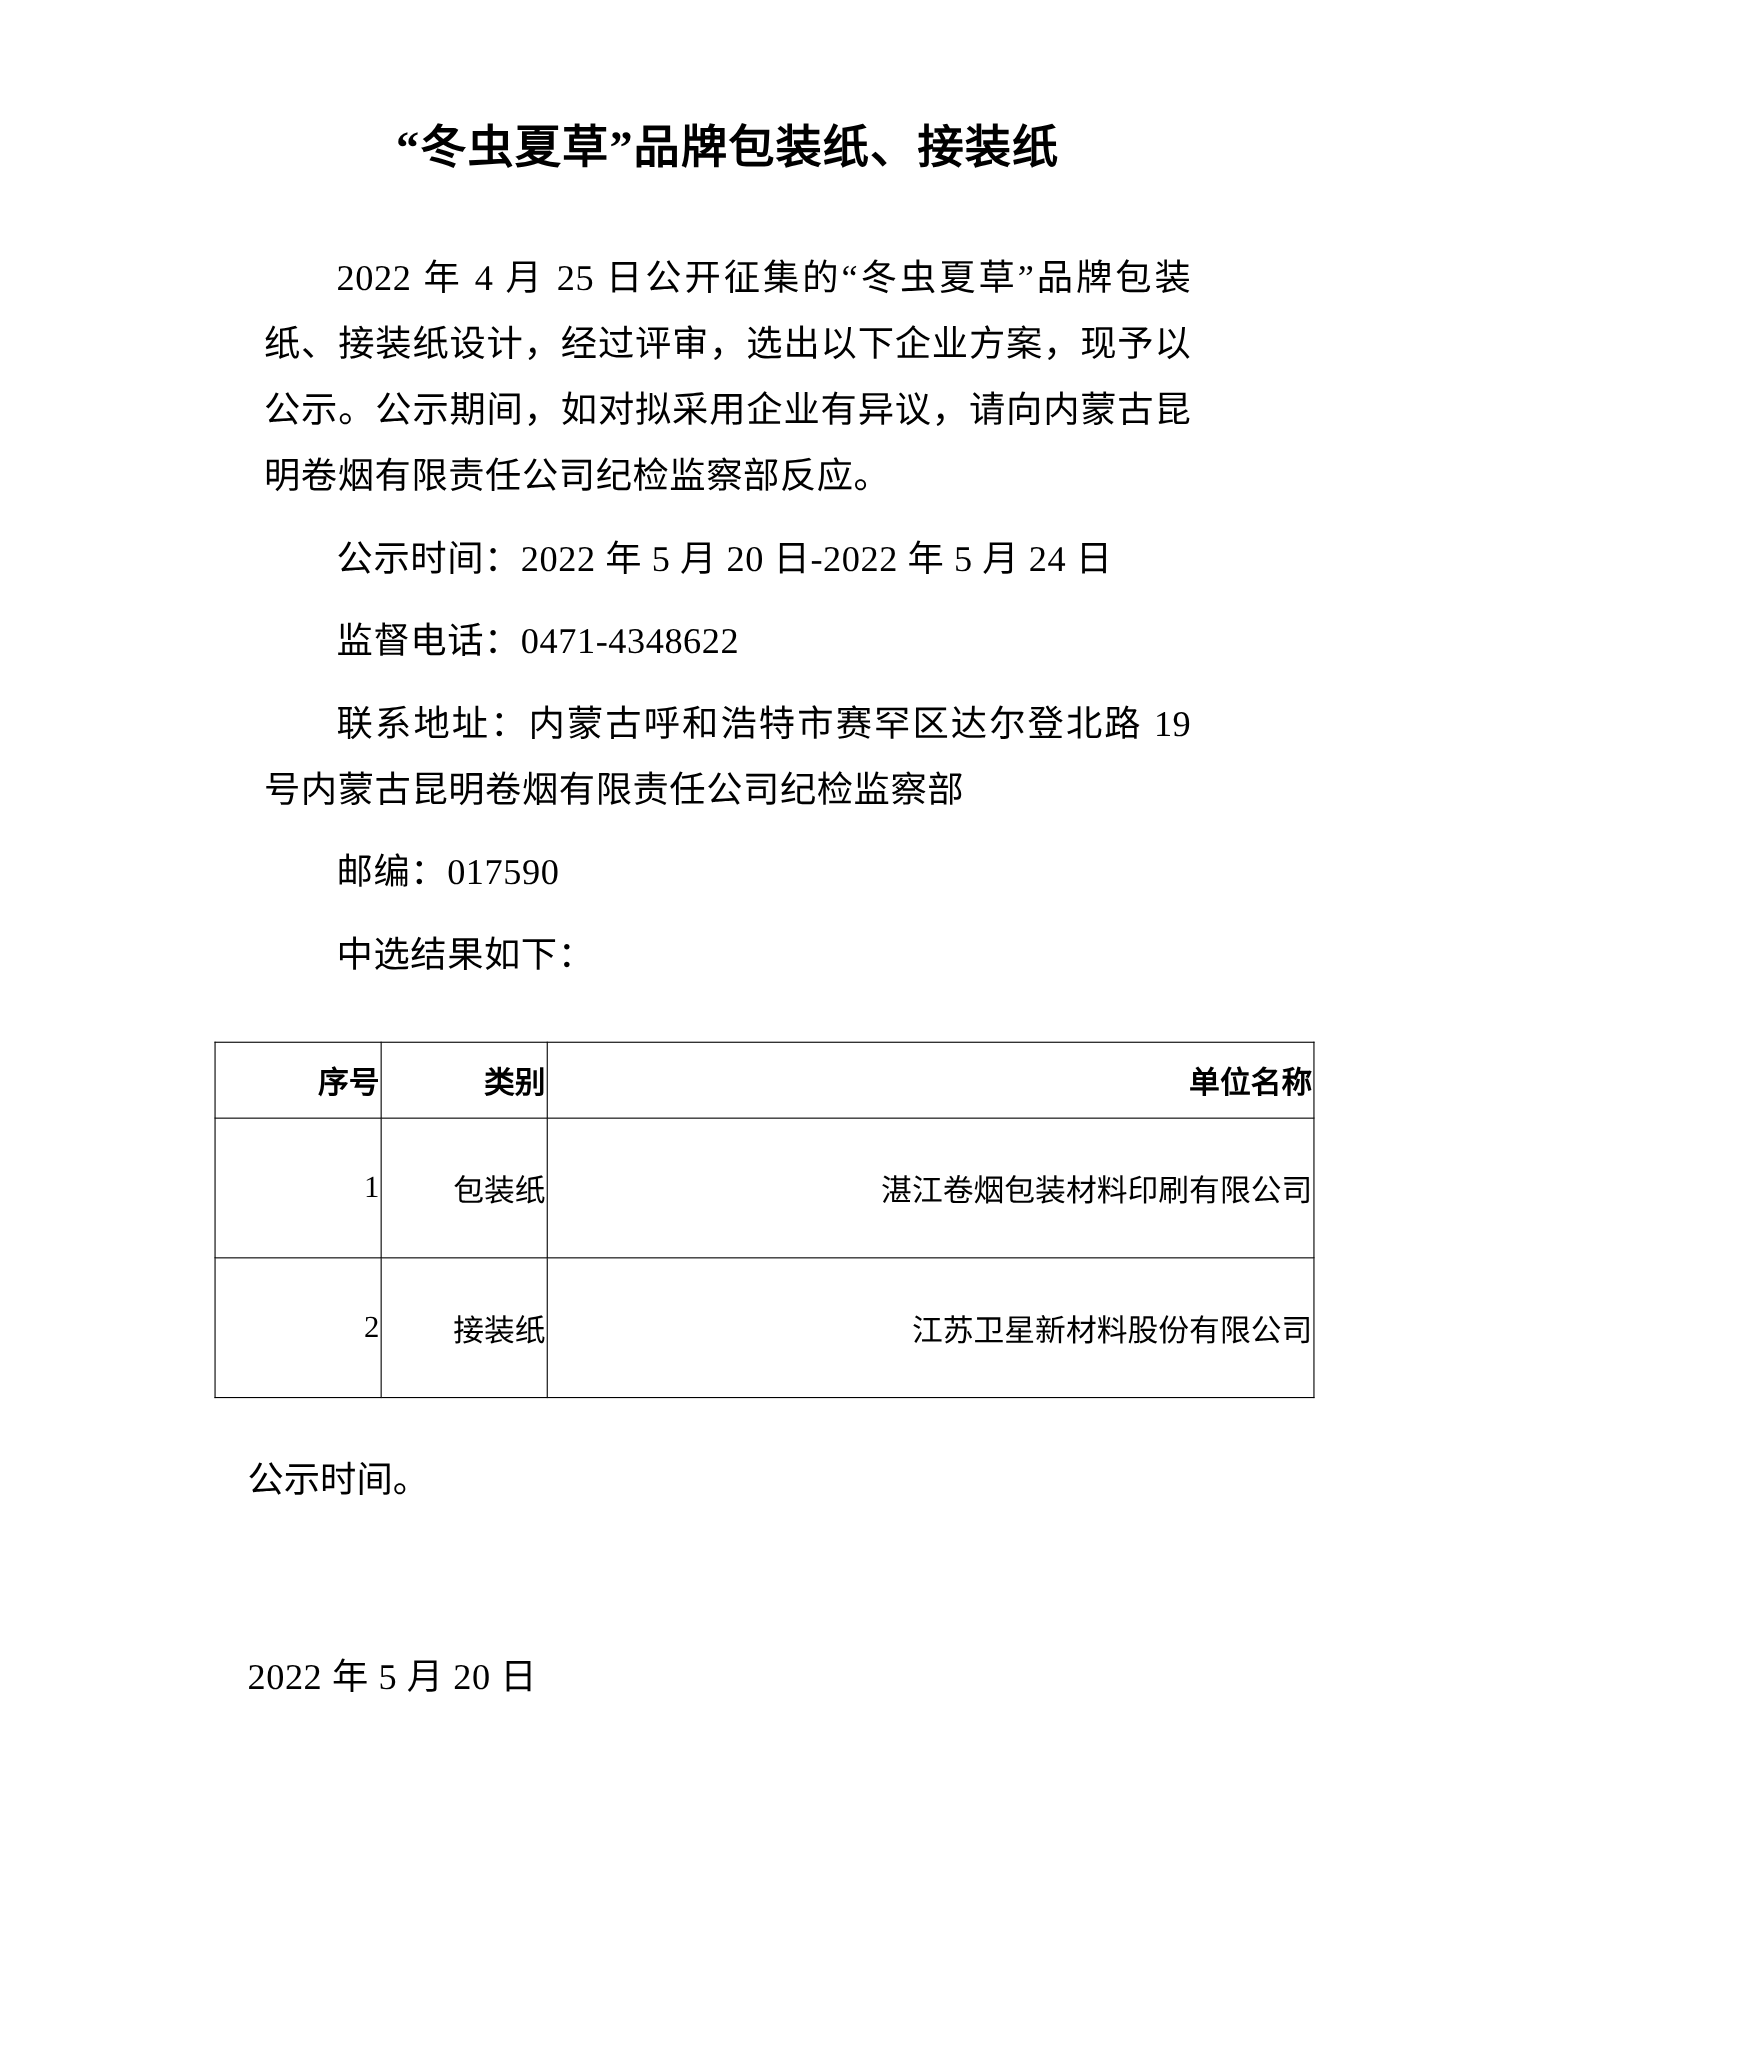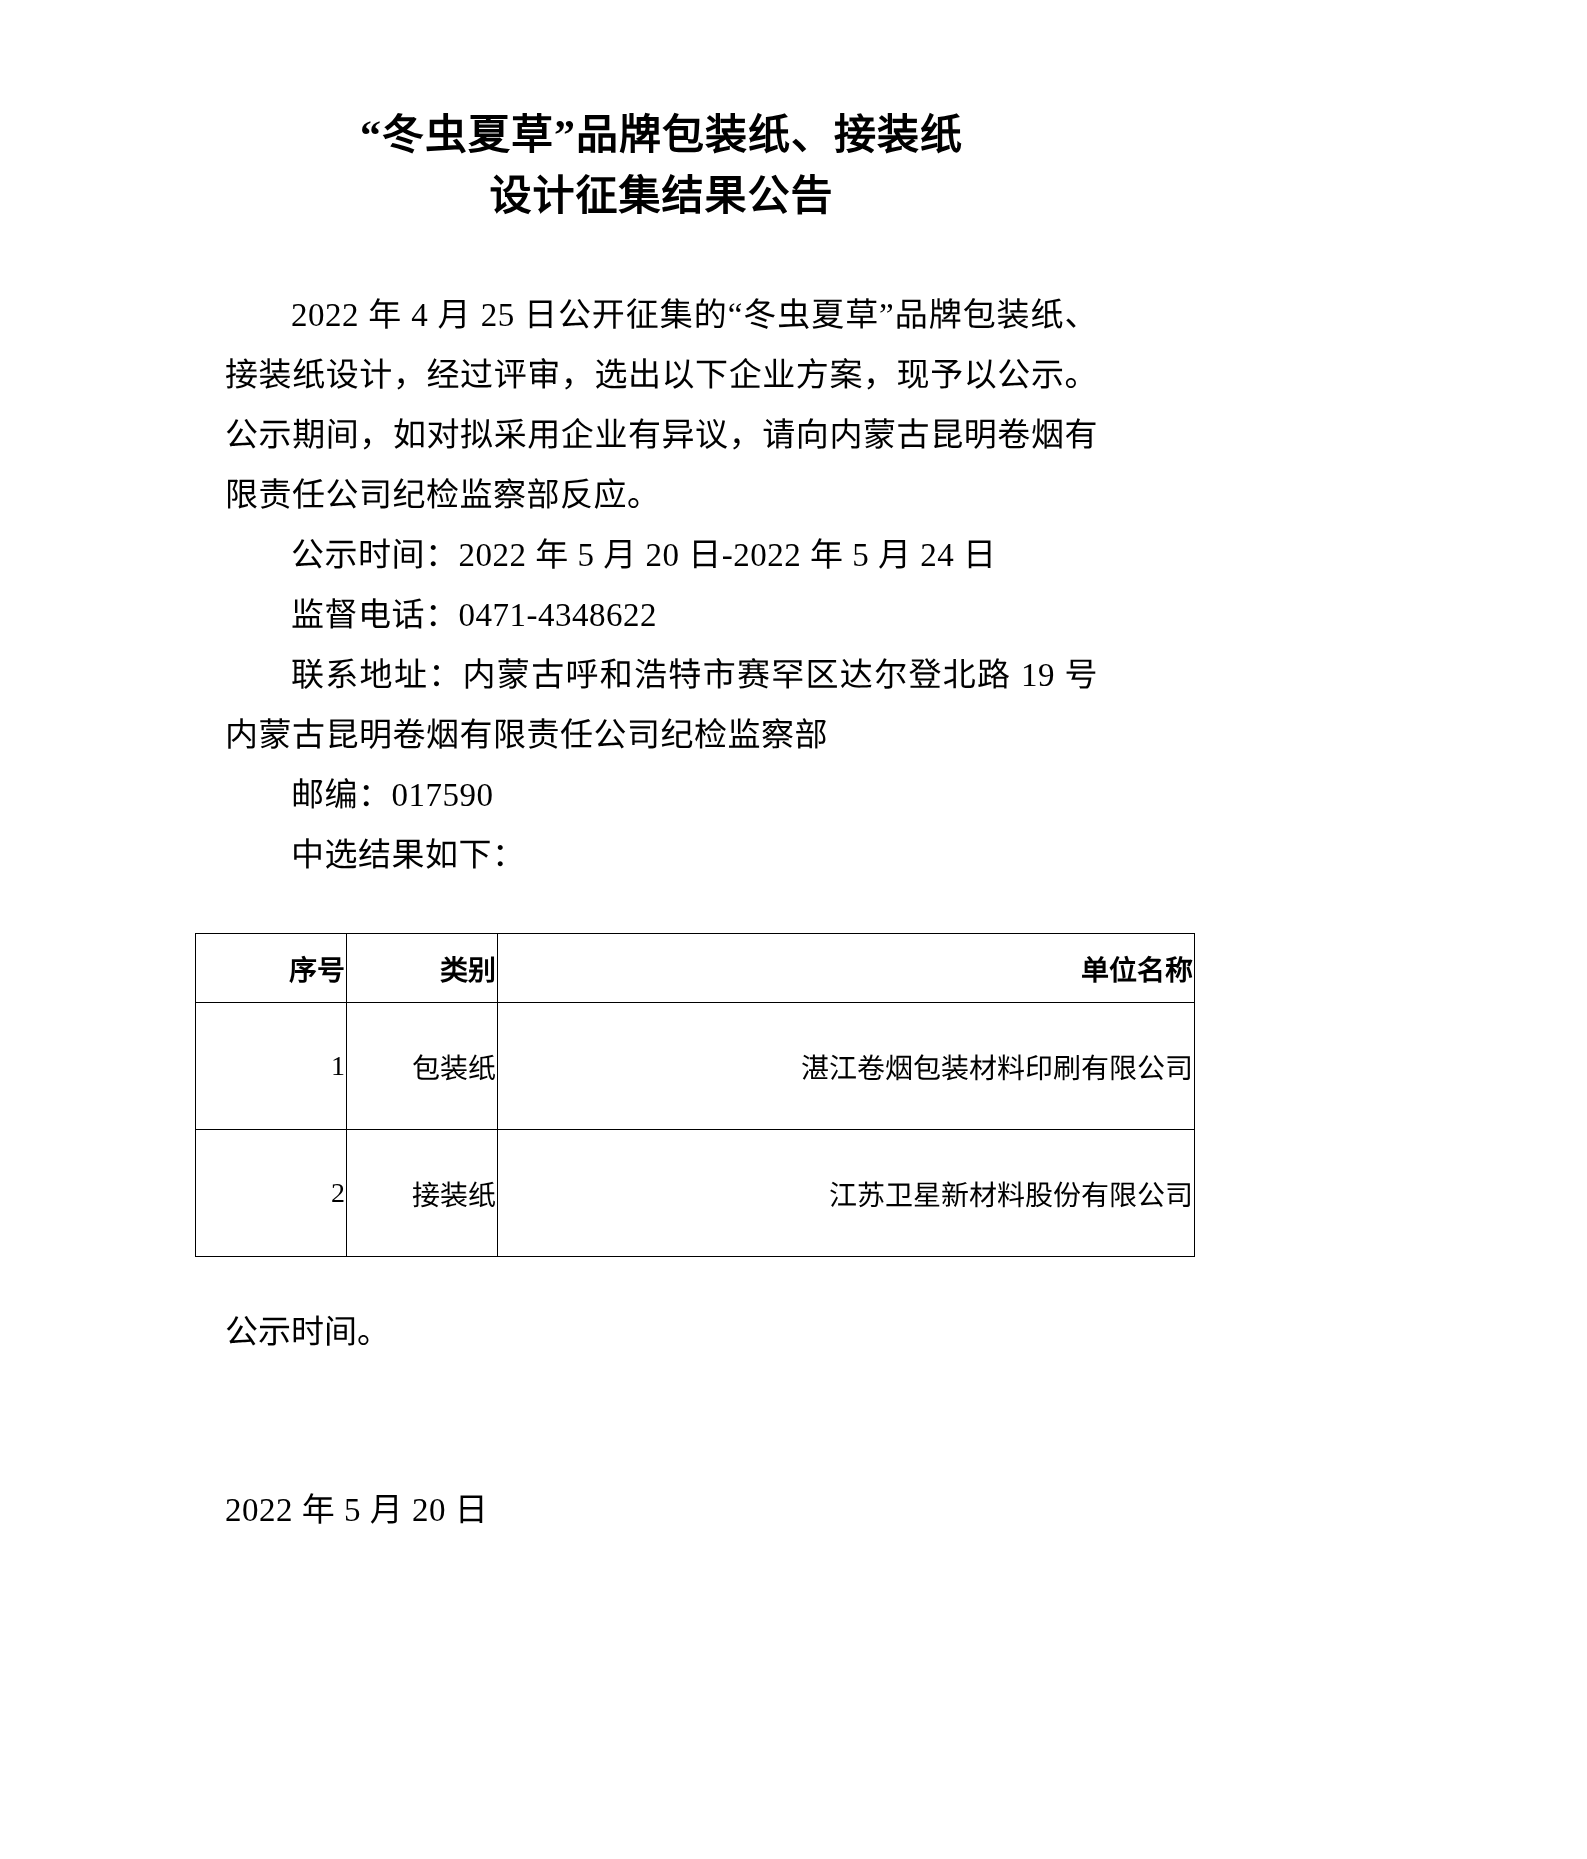--- a/index.html
+++ b/index.html
@@ -35,21 +35,21 @@
   }
   .body-block {
     margin-top: 58px;
     font-size: 33px;
     line-height: 1.82;
     letter-spacing: 0.5px;
     text-align: justify;
     text-justify: inter-ideograph;
   }
   .para {
-    margin: 0;
+    margin: 15px;
     text-indent: 2em;
   }
   table.result-table {
     border-collapse: collapse;
     width: 1000px;
     margin: 48px 0 0 -30px;
     table-layout: fixed;
   }
   table.result-table th,
   table.result-table td {
@@ -85,21 +85,20 @@
     letter-spacing: 0.5px;
   }
 </style>
 </head>
 <body>
 
 <div class="page">
 
   <h1 class="doc-title">
     <span class="line">“冬虫夏草”品牌包装纸、接装纸</span>
-    <span class="line">设计征集结果公告</span>
   </h1>
 
   <div class="body-block">
     <p class="para">2022 年 4 月 25 日公开征集的“冬虫夏草”品牌包装纸、接装纸设计，经过评审，选出以下企业方案，现予以公示。公示期间，如对拟采用企业有异议，请向内蒙古昆明卷烟有限责任公司纪检监察部反应。</p>
     <p class="para">公示时间：2022 年 5 月 20 日-2022 年 5 月 24 日</p>
     <p class="para">监督电话：0471-4348622</p>
     <p class="para">联系地址：内蒙古呼和浩特市赛罕区达尔登北路 19 号内蒙古昆明卷烟有限责任公司纪检监察部</p>
     <p class="para">邮编：017590</p>
     <p class="para">中选结果如下：</p>
   </div>

